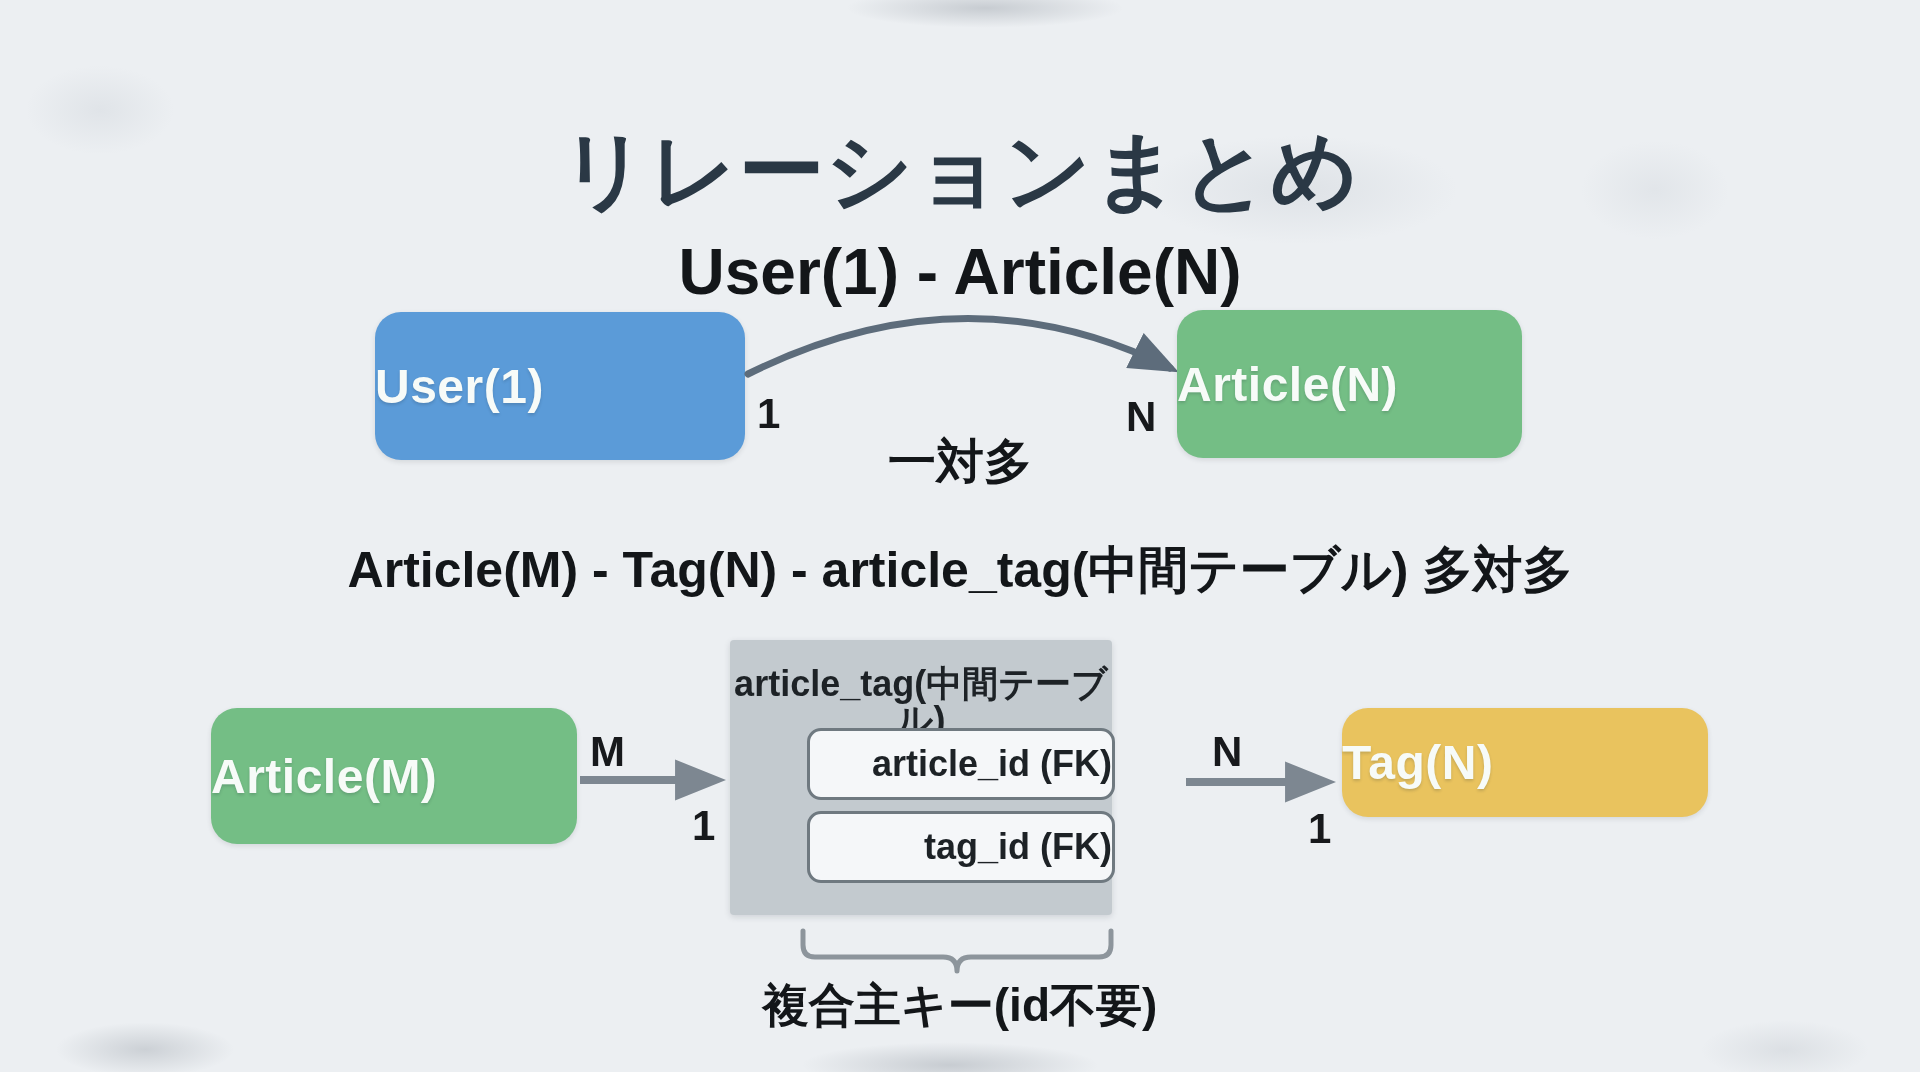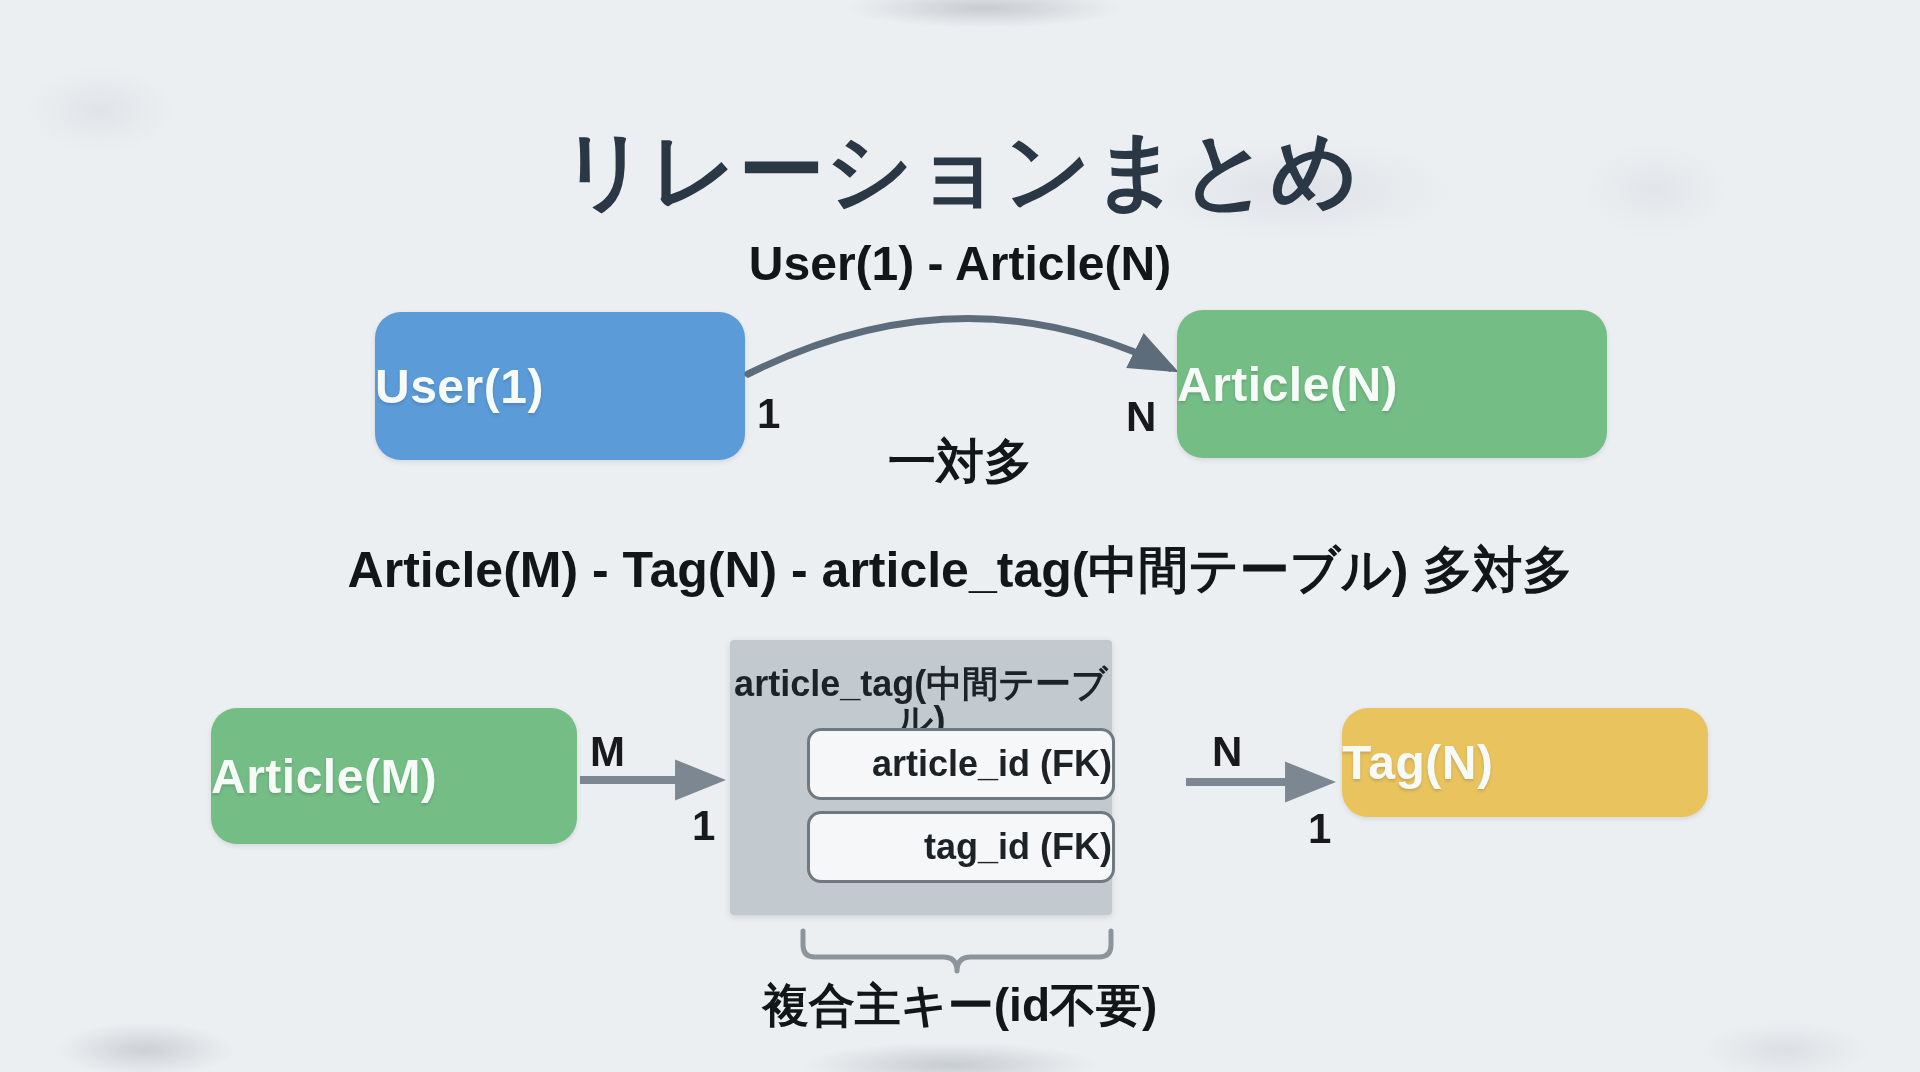--- a/index.html
+++ b/index.html
@@ -13,33 +13,33 @@
   .n1 { left:1140px; top:135px; width:320px; height:110px; background:radial-gradient(ellipse at center, rgba(150,160,172,.16), transparent 70%); }
   .n2 { left:25px;   top:65px;  width:150px; height:90px;  background:radial-gradient(ellipse at center, rgba(150,160,172,.14), transparent 70%); }
   .n3 { left:1580px; top:140px; width:150px; height:100px; background:radial-gradient(ellipse at center, rgba(150,160,172,.12), transparent 70%); }
   .n4 { left:845px;  top:-12px; width:280px; height:40px;  background:radial-gradient(ellipse at center, rgba(90,100,112,.25), transparent 70%); }
   .n5 { left:55px;   top:1022px; width:180px; height:55px; background:radial-gradient(ellipse at center, rgba(90,100,112,.22), transparent 70%); }
   .n6 { left:800px;  top:1042px; width:300px; height:46px; background:radial-gradient(ellipse at center, rgba(90,100,112,.25), transparent 70%); }
   .n7 { left:1700px; top:1020px; width:170px; height:60px; background:radial-gradient(ellipse at center, rgba(120,130,142,.14), transparent 70%); }
 
   .center-text { position:absolute; left:0; width:100%; text-align:center; line-height:1.08; }
   .page-title   { top:80px;  font-size:86px; font-weight:700; color:var(--title-text,#2a3845); letter-spacing:1px;margin-top:44px; }
-  .heading-1    { top:238px; font-size:48px; font-weight:700; color:var(--heading-text,#131619); }
+  .heading-1    { top:238px; font-size:64px; font-weight:700; color:var(--heading-text,#131619); }
   .heading-2    { top:543px; font-size:50px; font-weight:700; color:var(--heading-text,#131619); }
   .caption-1    { top:436px; font-size:48px; font-weight:700; color:var(--heading-text,#131619); }
   .caption-2    { top:981px; font-size:46px; font-weight:700; color:var(--heading-text,#131619); }
 
   .entity {
     position:absolute; display:flex; align-items:center; 
     border-radius:26px; font-size:48px; font-weight:700; letter-spacing:.5px;
     color:var(--box-text,#f7fbf8); text-shadow:0 2px 3px rgba(30,40,50,.18);
     box-shadow:0 2px 5px rgba(40,50,60,.12);
   }
   .user-box      { left:375px;  top:312px; width:370px; height:148px; background:var(--box-blue,#5b9bd8); }
-  .article-n-box { left:1177px; top:310px; width:430px; height:148px; background:var(--box-green,#74be85); }
+  .article-n-box { left:1177px; top:310px; width:345px; height:148px; background:var(--box-green,#74be85); }
   .article-m-box { left:211px;  top:708px; width:366px; height:136px; background:var(--box-green,#74be85); }
   .tag-box       { left:1342px; top:708px; width:366px; height:109px; background:var(--box-yellow,#e9c35e); }
 
   .junction {
     position:absolute; left:730px; top:640px; width:382px; height:275px;
     border-radius:4px; background:var(--box-gray,#c3cacf);
     box-shadow:0 2px 6px rgba(40,50,60,.15);
   }
   .junction-title {
     position:absolute; top:26px; left:0; width:100%; text-align:center;

